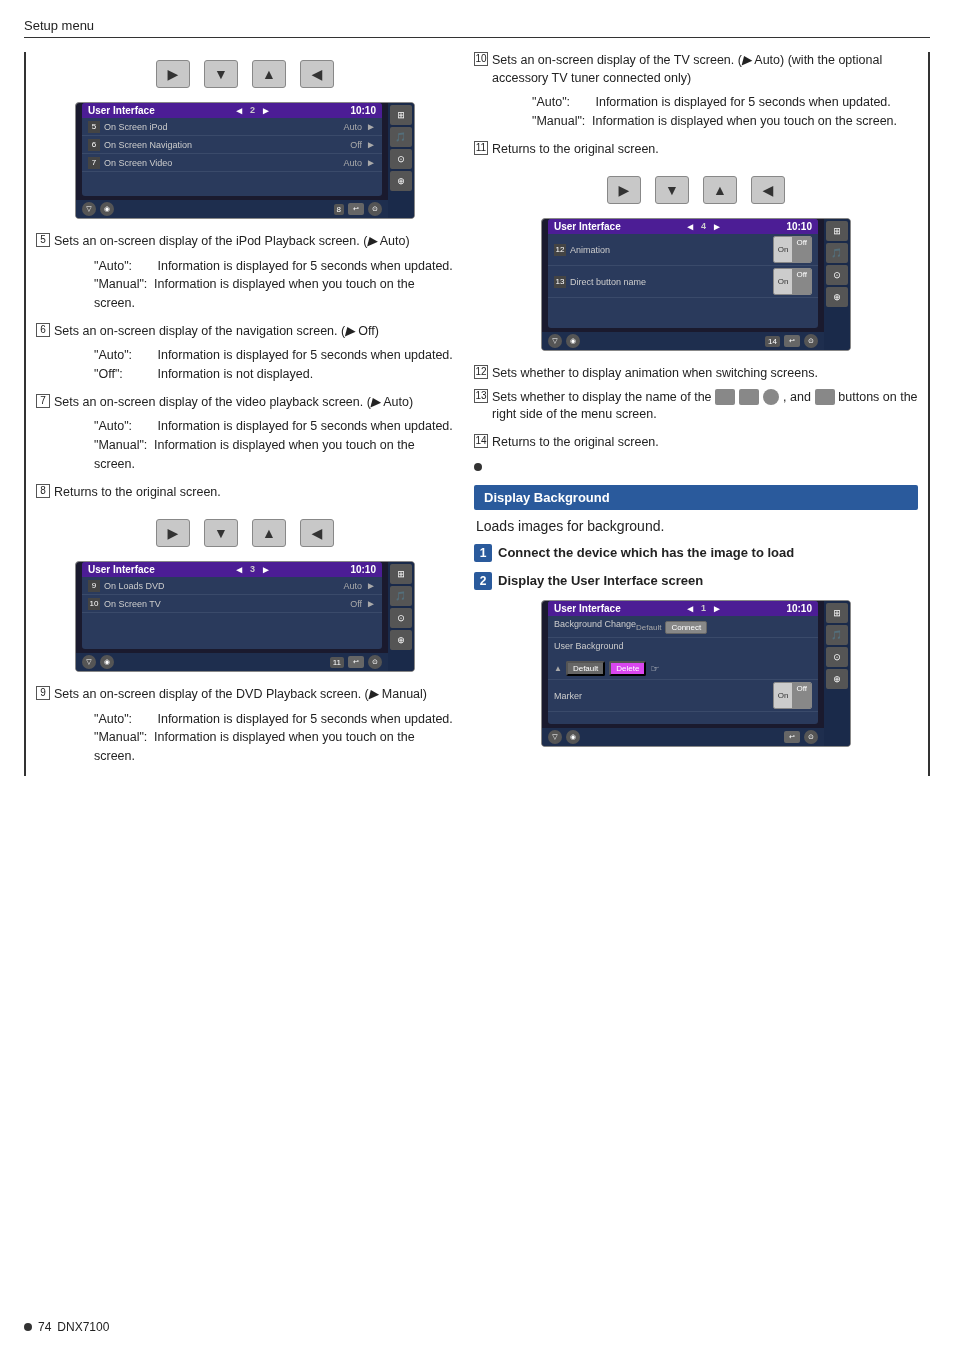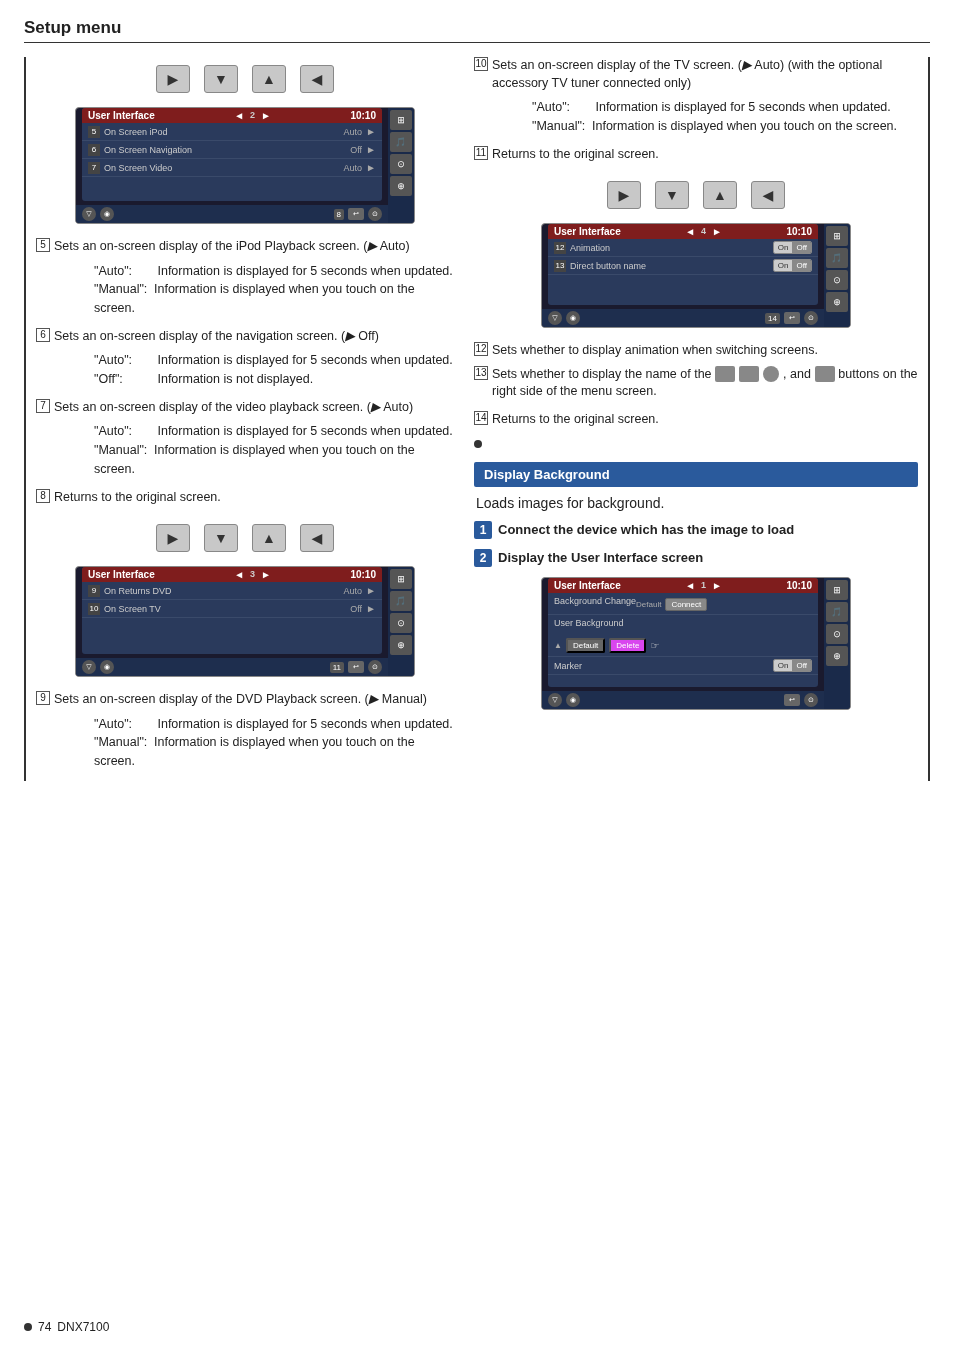--- a/index.html
+++ b/index.html
@@ -21,22 +21,22 @@
       position: relative;
     }
 
     
     .page-header {
       border-bottom: 1px solid #333;
       padding-bottom: 4px;
       margin-bottom: 14px;
     }
     .page-header span {
-      font-weight: bold;
-      font-size: 17px;
+      font-weight: normal;
+      font-size: 13px;
     }
 
     
     .two-col {
       display: flex;
       gap: 20px;
       width: 100%;
     }
     .col-left {
       width: 430px;
@@ -88,21 +88,21 @@
     }
 
     
     .ui-panel {
       background: #2a3a5c;
       margin: 0 6px 4px 6px;
       border-radius: 3px;
       overflow: hidden;
     }
     .ui-panel-header {
-      background: #7f1d1d;
+      background: #4c1d95;
       color: #fff;
       font-size: 10px;
       font-weight: bold;
       padding: 2px 6px;
       display: flex;
       align-items: center;
       justify-content: space-between;
     }
     .ui-panel-header .arrows {
       display: flex; gap: 2px;
@@ -266,21 +266,21 @@
 
     
     .on-off-toggle {
       display: inline-flex;
       border: 1px solid #888;
       border-radius: 2px;
       overflow: hidden;
       font-size: 8px;
     }
     .on-off-toggle .on {
-      padding: 1px 4px;
+      padding: 8px 4px;
       background: #ccc;
       color: #333;
     }
     .on-off-toggle .off {
       padding: 1px 4px;
       background: #888;
       color: #fff;
     }
 
     
@@ -482,21 +482,21 @@
                   <span>User Interface</span>
                   <div class="arrows">
                     <span>◄</span>
                     <span style="font-size:9px;color:#ccc;margin:0 4px;">3</span>
                     <span>►</span>
                   </div>
                   <span>10:10</span>
                 </div>
                 <div class="ui-panel-row">
                   <div class="row-num">9</div>
-                  <span class="row-label">On Returns DVD</span>
+                  <span class="row-label">On Loads DVD</span>
                   <span class="row-value">Auto</span>
                   <span class="arrow-right-sm">►</span>
                 </div>
                 <div class="ui-panel-row">
                   <div class="row-num">10</div>
                   <span class="row-label">On Screen TV</span>
                   <span class="row-value">Off</span>
                   <span class="arrow-right-sm">►</span>
                 </div>
                 <div style="height:36px;"></div>

